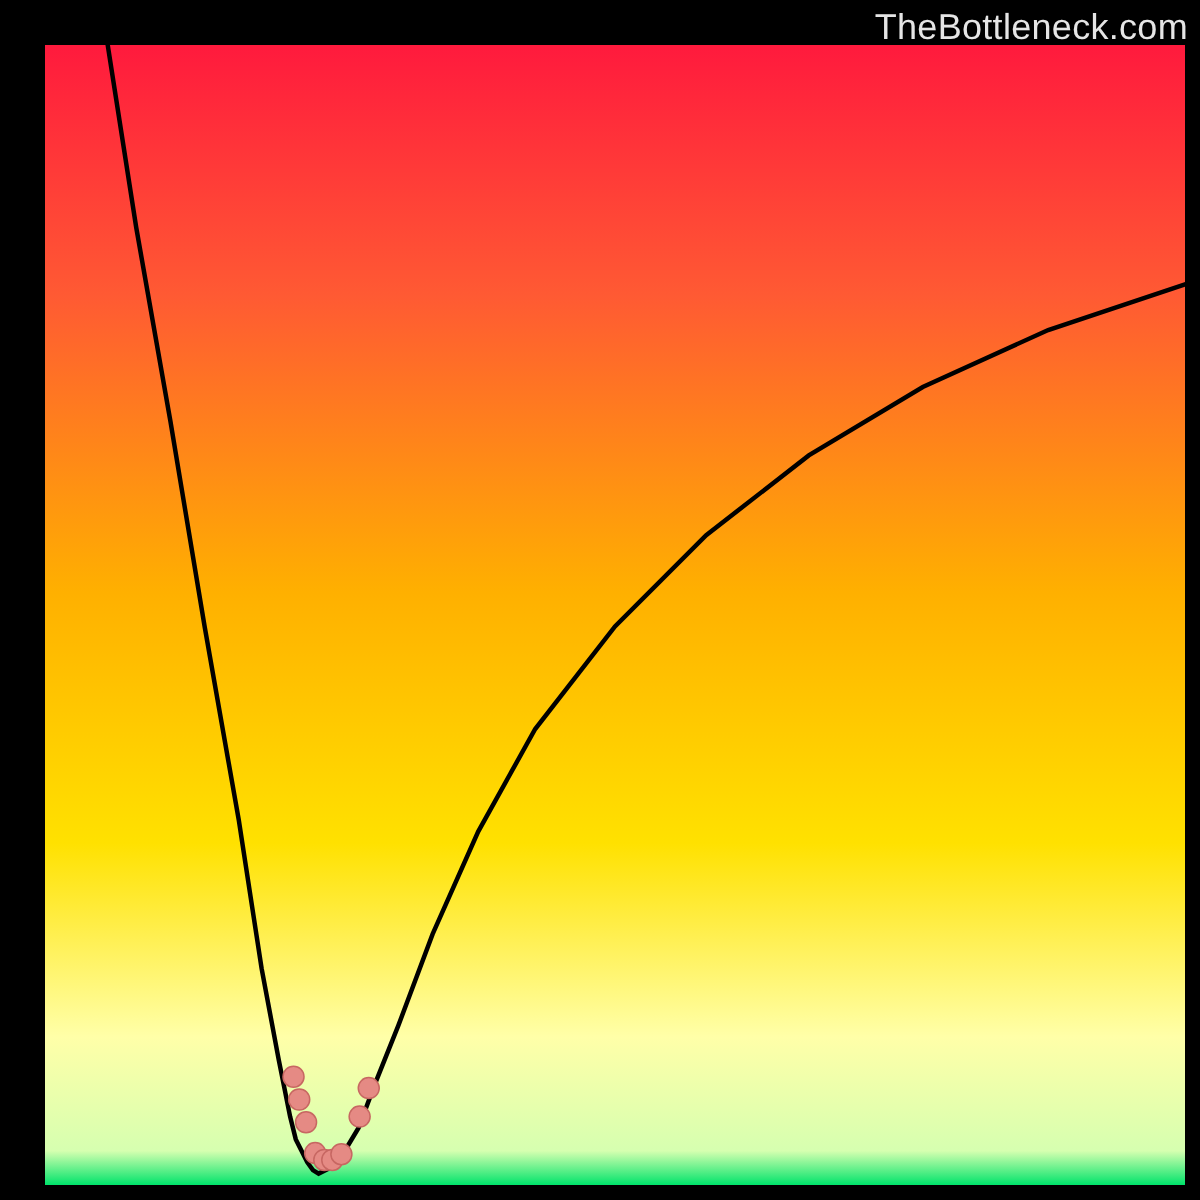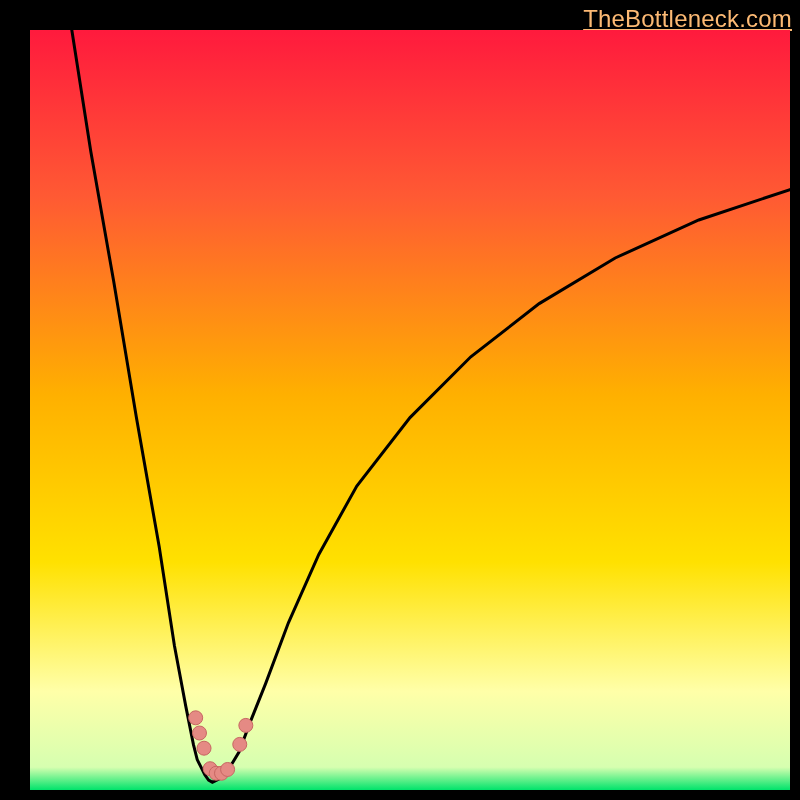--- a/index.html
+++ b/index.html
@@ -22,26 +22,25 @@
     left: 30px;
     top: 30px;
     width: 760px;
     height: 760px;
     overflow: hidden;
   }
   .watermark {
     position: absolute;
     top: 5px;
     right: 8px;
-    color: #fdba74;
+    color: #e5e5e5;
     font-size: 24px;
     font-weight: 500;
     letter-spacing: 0.2px;
     user-select: none;
-    text-decoration: underline;
   }
   svg { display: block; }
 </style>
 </head>
 <body>
 
 <div class="frame">
 
   <div class="watermark">TheBottleneck.com</div>
 

